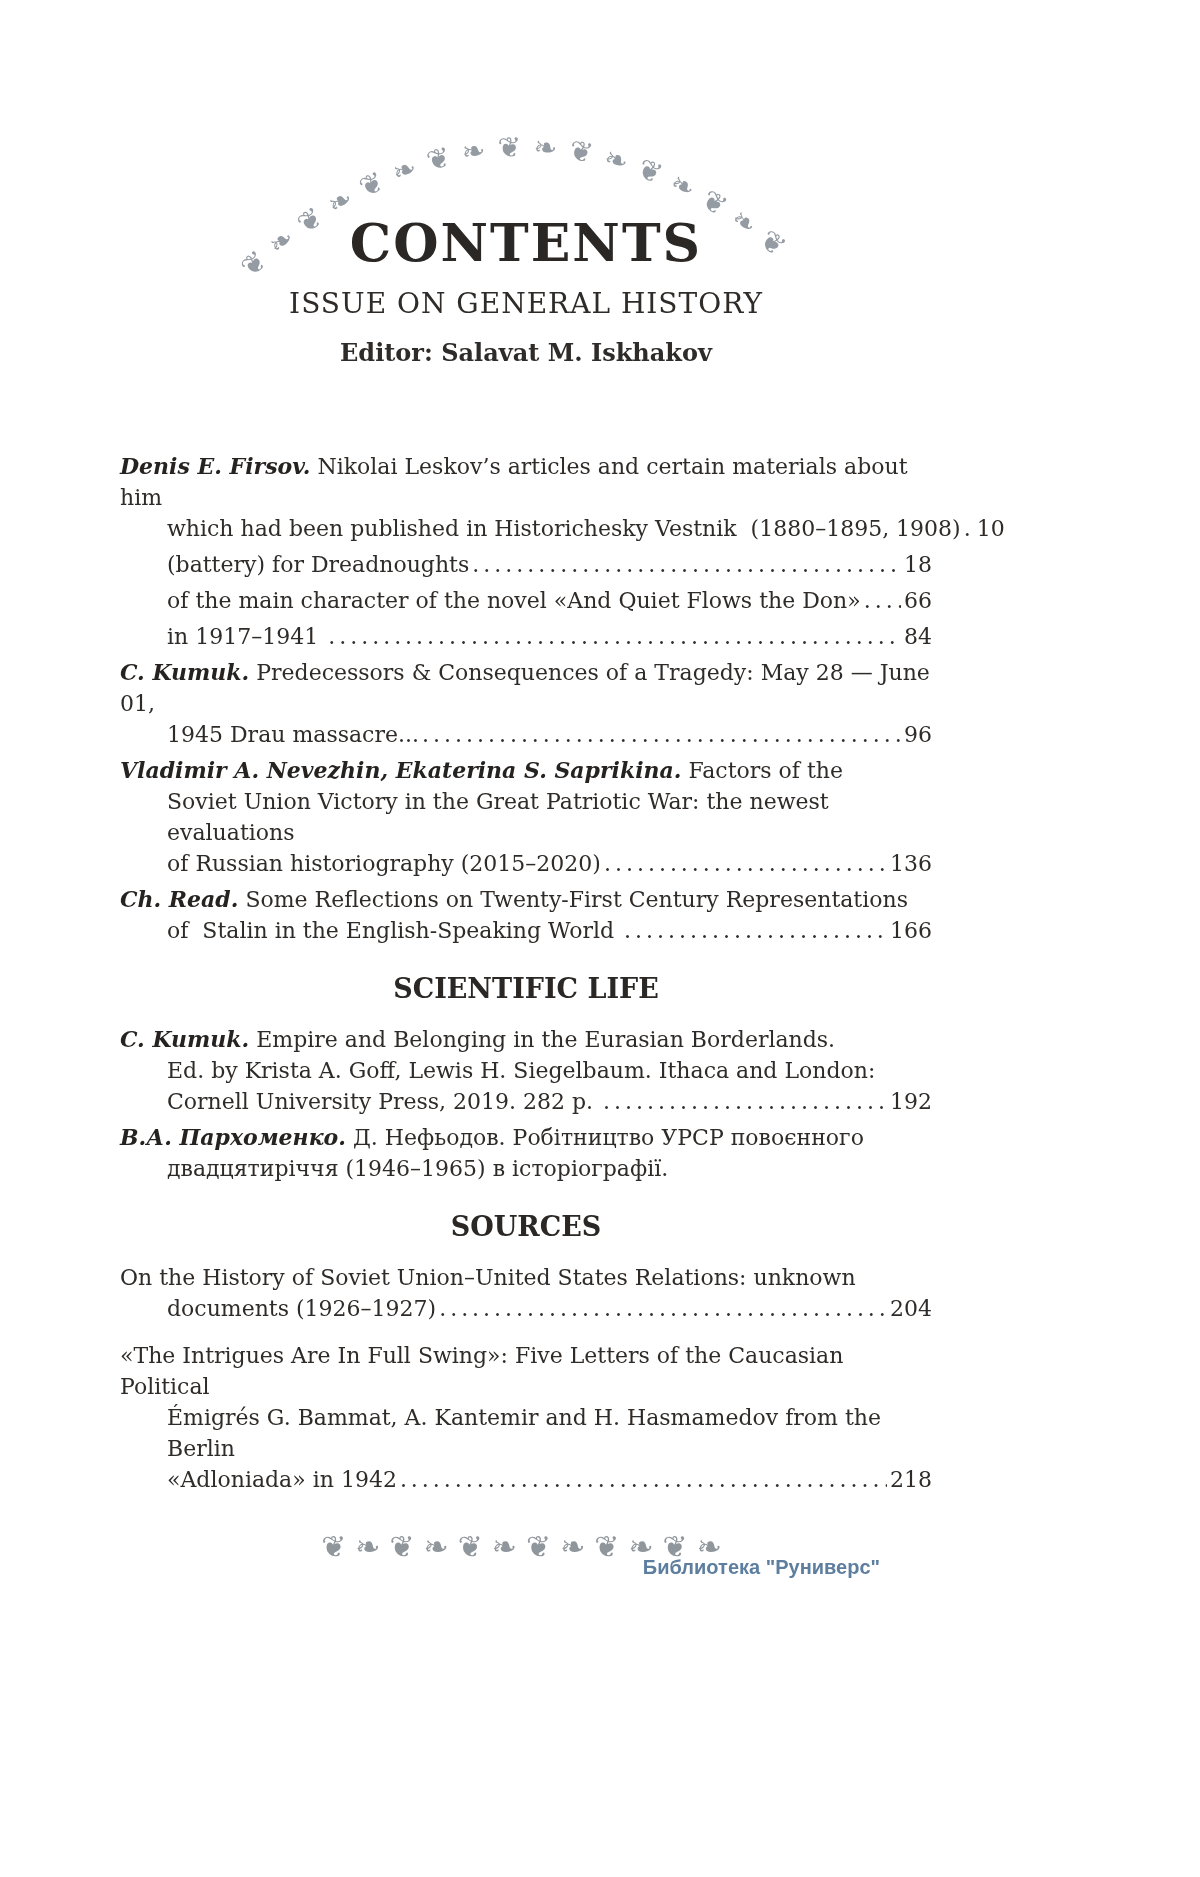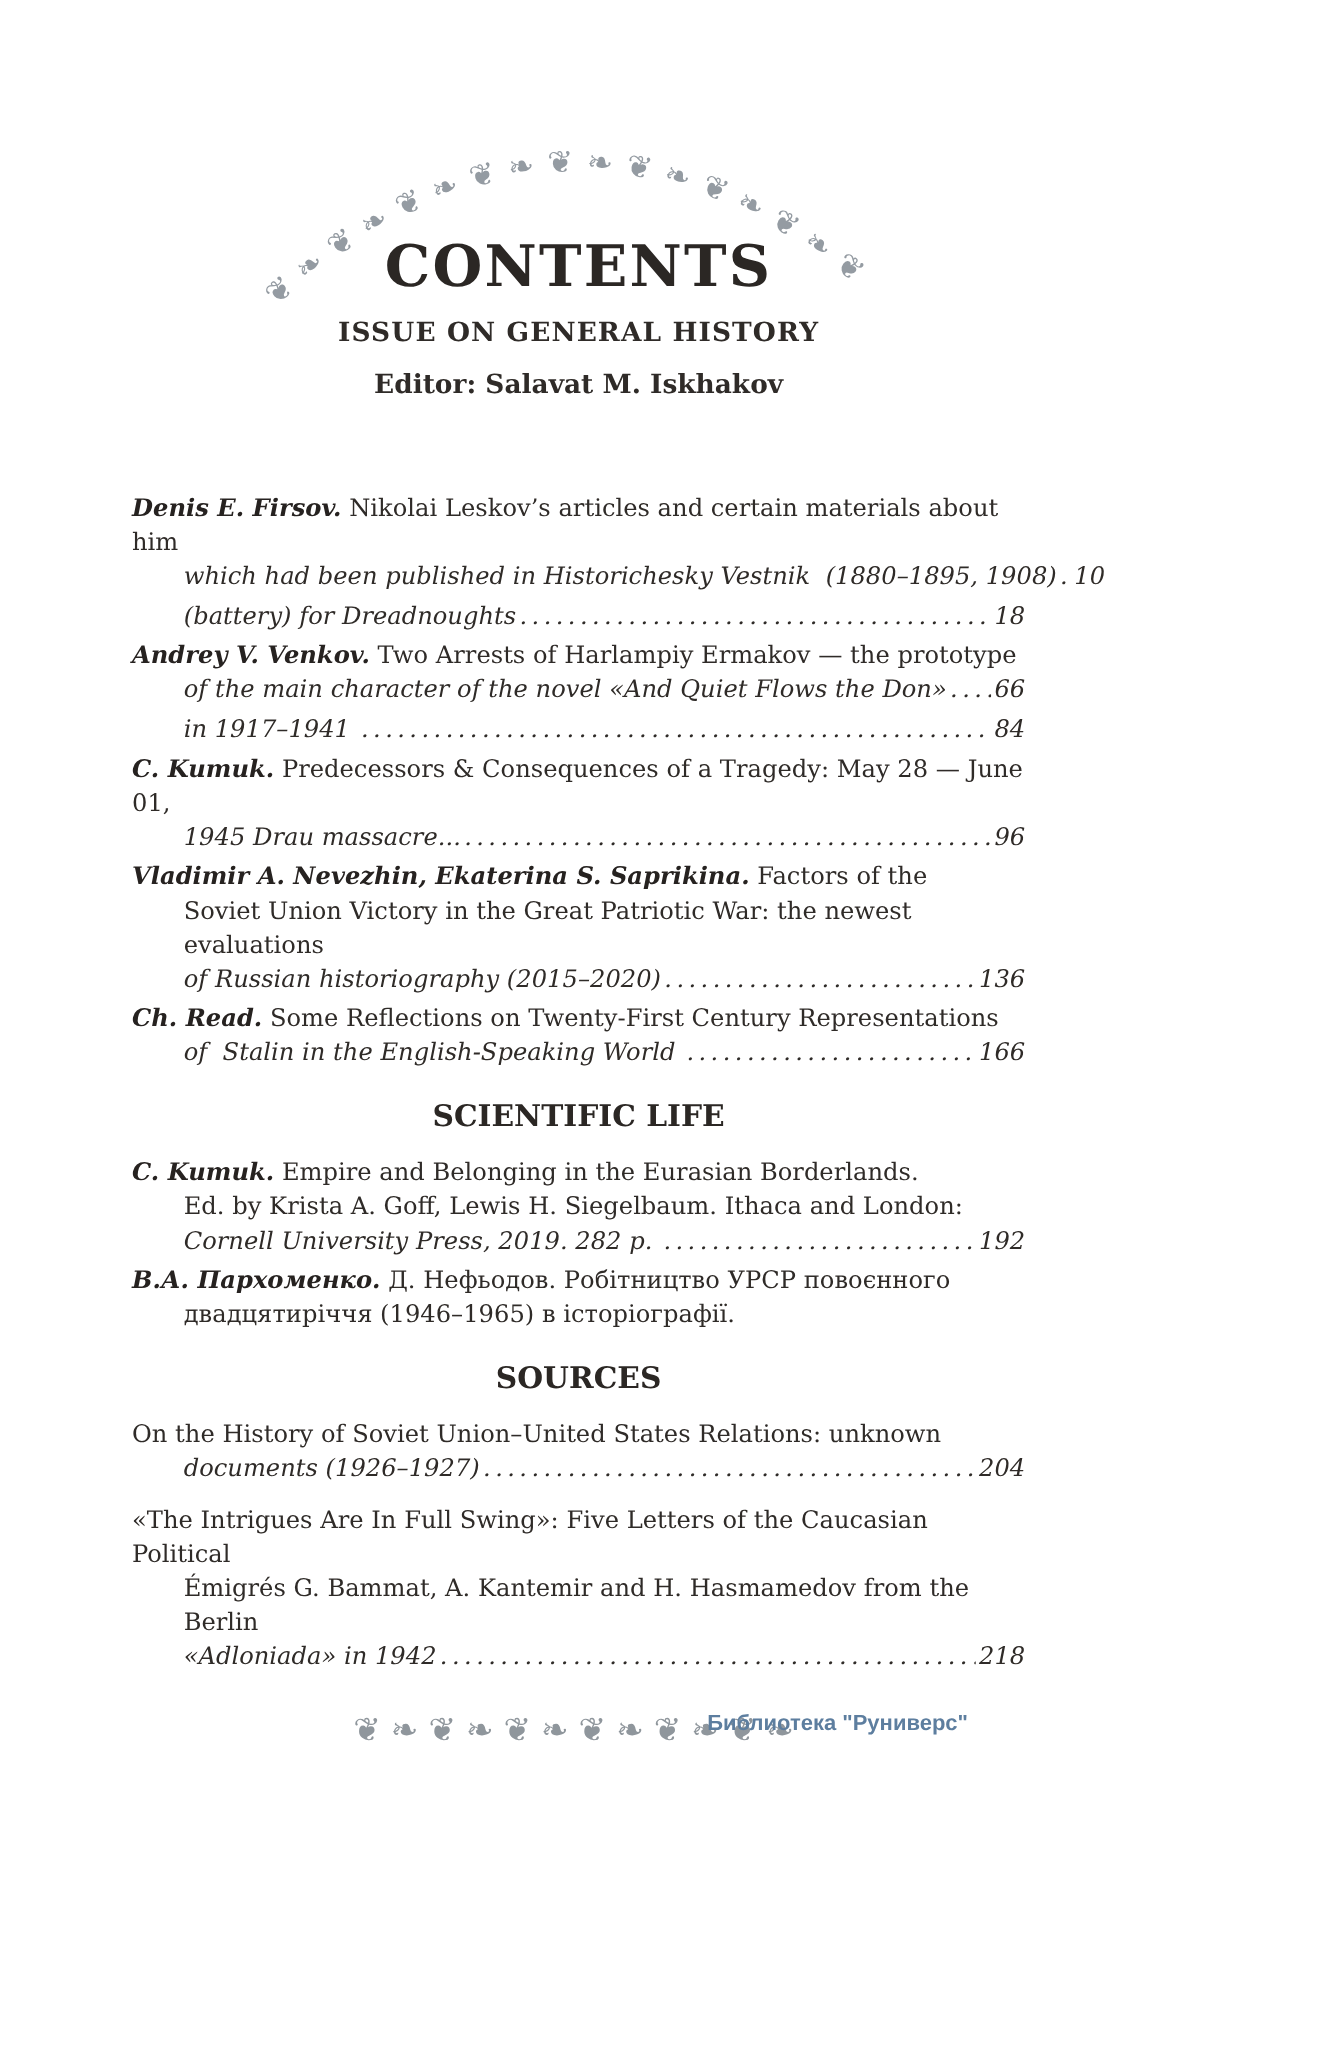--- a/index.html
+++ b/index.html
@@ -12,28 +12,28 @@
     font-family:"DejaVu Serif","Liberation Serif",serif;
     color:#2f2b28;
   }
   .header{position:relative;width:812px;margin-left:120px;text-align:center;padding-top:136px;}
   .arc-svg{display:block;margin:0 auto;width:620px;height:160px;}
   .orn-text{font-family:"DejaVu Sans",sans-serif;font-size:30px;fill:#949ba2;letter-spacing:12px;}
   .title{
     font-size:52px;font-weight:bold;letter-spacing:2px;
     margin:-82px 0 0 0;line-height:1.1;color:#2b2724;
   }
-  .subtitle{font-size:24px;font-weight:bold;letter-spacing:1px;margin-top:16px;}
+  .subtitle{font-size:28px;font-weight:normal;letter-spacing:1px;margin-top:16px;}
   .editor{font-size:24px;font-weight:bold;margin-top:18px;}
   .content{width:812px;margin-left:120px;}
   .toc{margin-top:84px;font-size:22px;line-height:31px;}
   .toc + .section-header{margin-top:26px;}
   .toc-entry{margin-bottom:5px;}
   .line-cont{padding-left:47px;}
-  .line-last{display:flex;align-items:center;font-style:italic;}
+  .line-last{display:flex;align-items:center;}
   .author{font-weight:bold;color:#262220;font-style:italic;}
   .last-text{white-space:pre;}
   .leader{
     flex:1;overflow:hidden;white-space:nowrap;
     margin:0 3px;min-width:10px;
   }
   .leader::after{
     content:"....................................................................................................................................";
     letter-spacing:4px;
   }
@@ -87,21 +87,20 @@
           </div>
         </div>
         <div class="toc-entry">
           <div class="line-cont line-last">
             <span class="last-text">(battery) for Dreadnoughts</span>
             <span class="leader"></span>
             <span class="pagenum">18</span>
           </div>
         </div>
         <div class="toc-entry">
-          <div class="line-first"><span class="author">Andrey V. Venkov.</span> <span>Two Arrests of Harlampiy Ermakov — the prototype</span></div>
           <div class="line-cont line-last">
             <span class="last-text">of the main character of the novel «And Quiet Flows the Don»</span>
             <span class="leader"></span>
             <span class="pagenum">66</span>
           </div>
         </div>
         <div class="toc-entry">
           <div class="line-cont line-last">
             <span class="last-text">in 1917–1941 </span>
             <span class="leader"></span>

